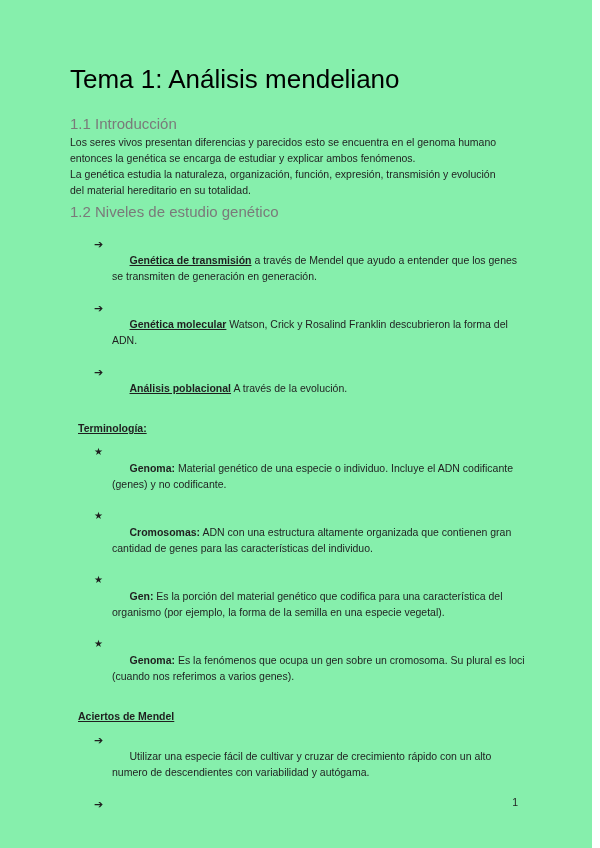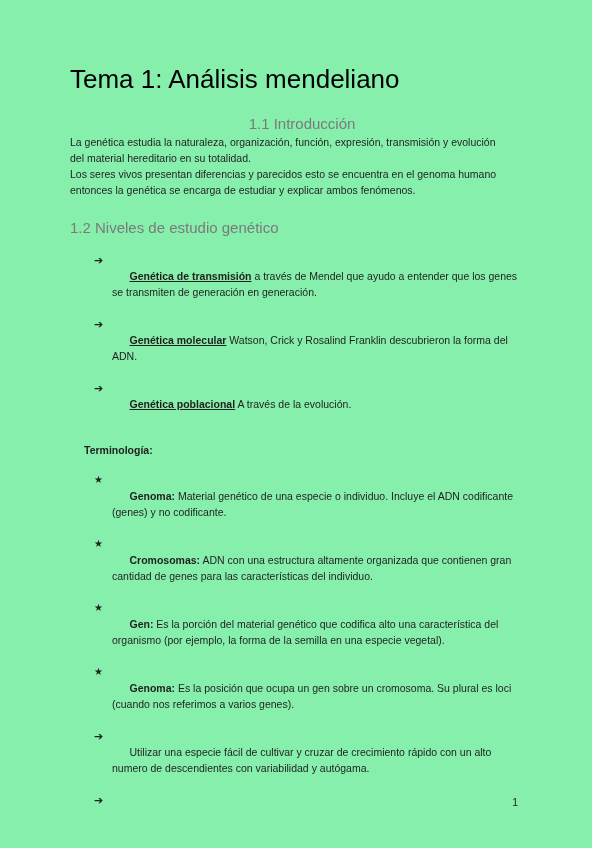--- a/index.html
+++ b/index.html
@@ -23,32 +23,33 @@
     white-space: pre-wrap;
   }
   .h2 {
     font-size: 15px;
     line-height: 20px;
     font-weight: 400;
     color: #7a7a7a;
     margin: 0;
     white-space: pre-wrap;
   }
-  .h2-intro { margin-top: 18px; text-align: center; }
-  .h2-niveles { margin-top: 20px; }
+  .h2-intro { margin-top: 18px; }
+  .h2-niveles { margin-top: 4px; }
   .h2-trans { margin-top: 6px; }
   .body, li, .subhead {
     font-size: 10.5px;
     line-height: 16px;
   }
   p.body { margin: 0; white-space: pre-wrap; }
   .mt-block { margin-top: 18px; }
   .subhead {
     font-weight: 700;
-    margin: 14px;
+    text-decoration: underline;
+    margin: 8px;
     white-space: pre-wrap;
   }
   ul, ol { margin: 0; padding: 0; list-style: none; }
   .list-mt { margin-top: 14px; }
   li {
     position: relative;
     padding-left: 42px;
     white-space: pre-wrap;
   }
   li .marker {
@@ -75,65 +76,66 @@
 </style>
 </head>
 <body>
 
 <div class="page">
 
   <h1 class="title">Tema 1: Análisis mendeliano</h1>
 
   <h2 class="h2 h2-intro">1.1 Introducción</h2>
 
+  <p class="body mt-block">Los seres vivos presentan diferencias y parecidos esto se encuentra en el genoma humano
+entonces la genética se encarga de estudiar y explicar ambos fenómenos.</p>
   <p class="body">La genética estudia la naturaleza, organización, función, expresión, transmisión y evolución
 del material hereditario en su totalidad.</p>
-  <p class="body mt-block">Los seres vivos presentan diferencias y parecidos esto se encuentra en el genoma humano
-entonces la genética se encarga de estudiar y explicar ambos fenómenos.</p>
 
   <h2 class="h2 h2-niveles">1.2 Niveles de estudio genético</h2>
 
   <ul class="list-mt">
     <li>
       <span class="marker arrow">➔</span><span class="term">Genética de transmisión</span><span> a través de Mendel que ayudo a entender que los genes
 se transmiten de generación en generación.</span>
     </li>
     <li>
       <span class="marker arrow">➔</span><span class="term">Genética molecular</span><span> Watson, Crick y Rosalind Franklin descubrieron la forma del
 ADN.</span>
     </li>
     <li>
-      <span class="marker arrow">➔</span><span class="term">Genética poblacional</span><span> A través de la evolución.</span>
+      <span class="marker arrow">➔</span><span class="term">Análisis poblacional</span><span> A través de la evolución.</span>
     </li>
   </ul>
 
 
 
 
   <p class="subhead">Terminología:</p>
 
   <ul>
     <li>
       <span class="marker star">★</span><span class="bold">Genoma:</span><span> Material genético de una especie o individuo. Incluye el ADN codificante
 (genes) y no codificante.</span>
     </li>
     <li>
       <span class="marker star">★</span><span class="bold">Cromosomas:</span><span> ADN con una estructura altamente organizada que contienen gran
 cantidad de genes para las características del individuo.</span>
     </li>
     <li>
-      <span class="marker star">★</span><span class="bold">Gen:</span><span> Es la porción del material genético que codifica alto una característica del
+      <span class="marker star">★</span><span class="bold">Gen:</span><span> Es la porción del material genético que codifica para una característica del
 organismo (por ejemplo, la forma de la semilla en una especie vegetal).</span>
     </li>
     <li>
-      <span class="marker star">★</span><span class="bold">Genoma:</span><span> Es la posición que ocupa un gen sobre un cromosoma. Su plural es loci
+      <span class="marker star">★</span><span class="bold">Genoma:</span><span> Es la fenómenos que ocupa un gen sobre un cromosoma. Su plural es loci
 (cuando nos referimos a varios genes).</span>
     </li>
   </ul>
 
+  <p class="subhead">Aciertos de Mendel</p>
 
   <ul>
     <li>
       <span class="marker arrow">➔</span><span>Utilizar una especie fácil de cultivar y cruzar de crecimiento rápido con un alto
 numero de descendientes con variabilidad y autógama.</span>
     </li>
     <li>
       <span class="marker arrow">➔</span>
     </li>
   </ul>

